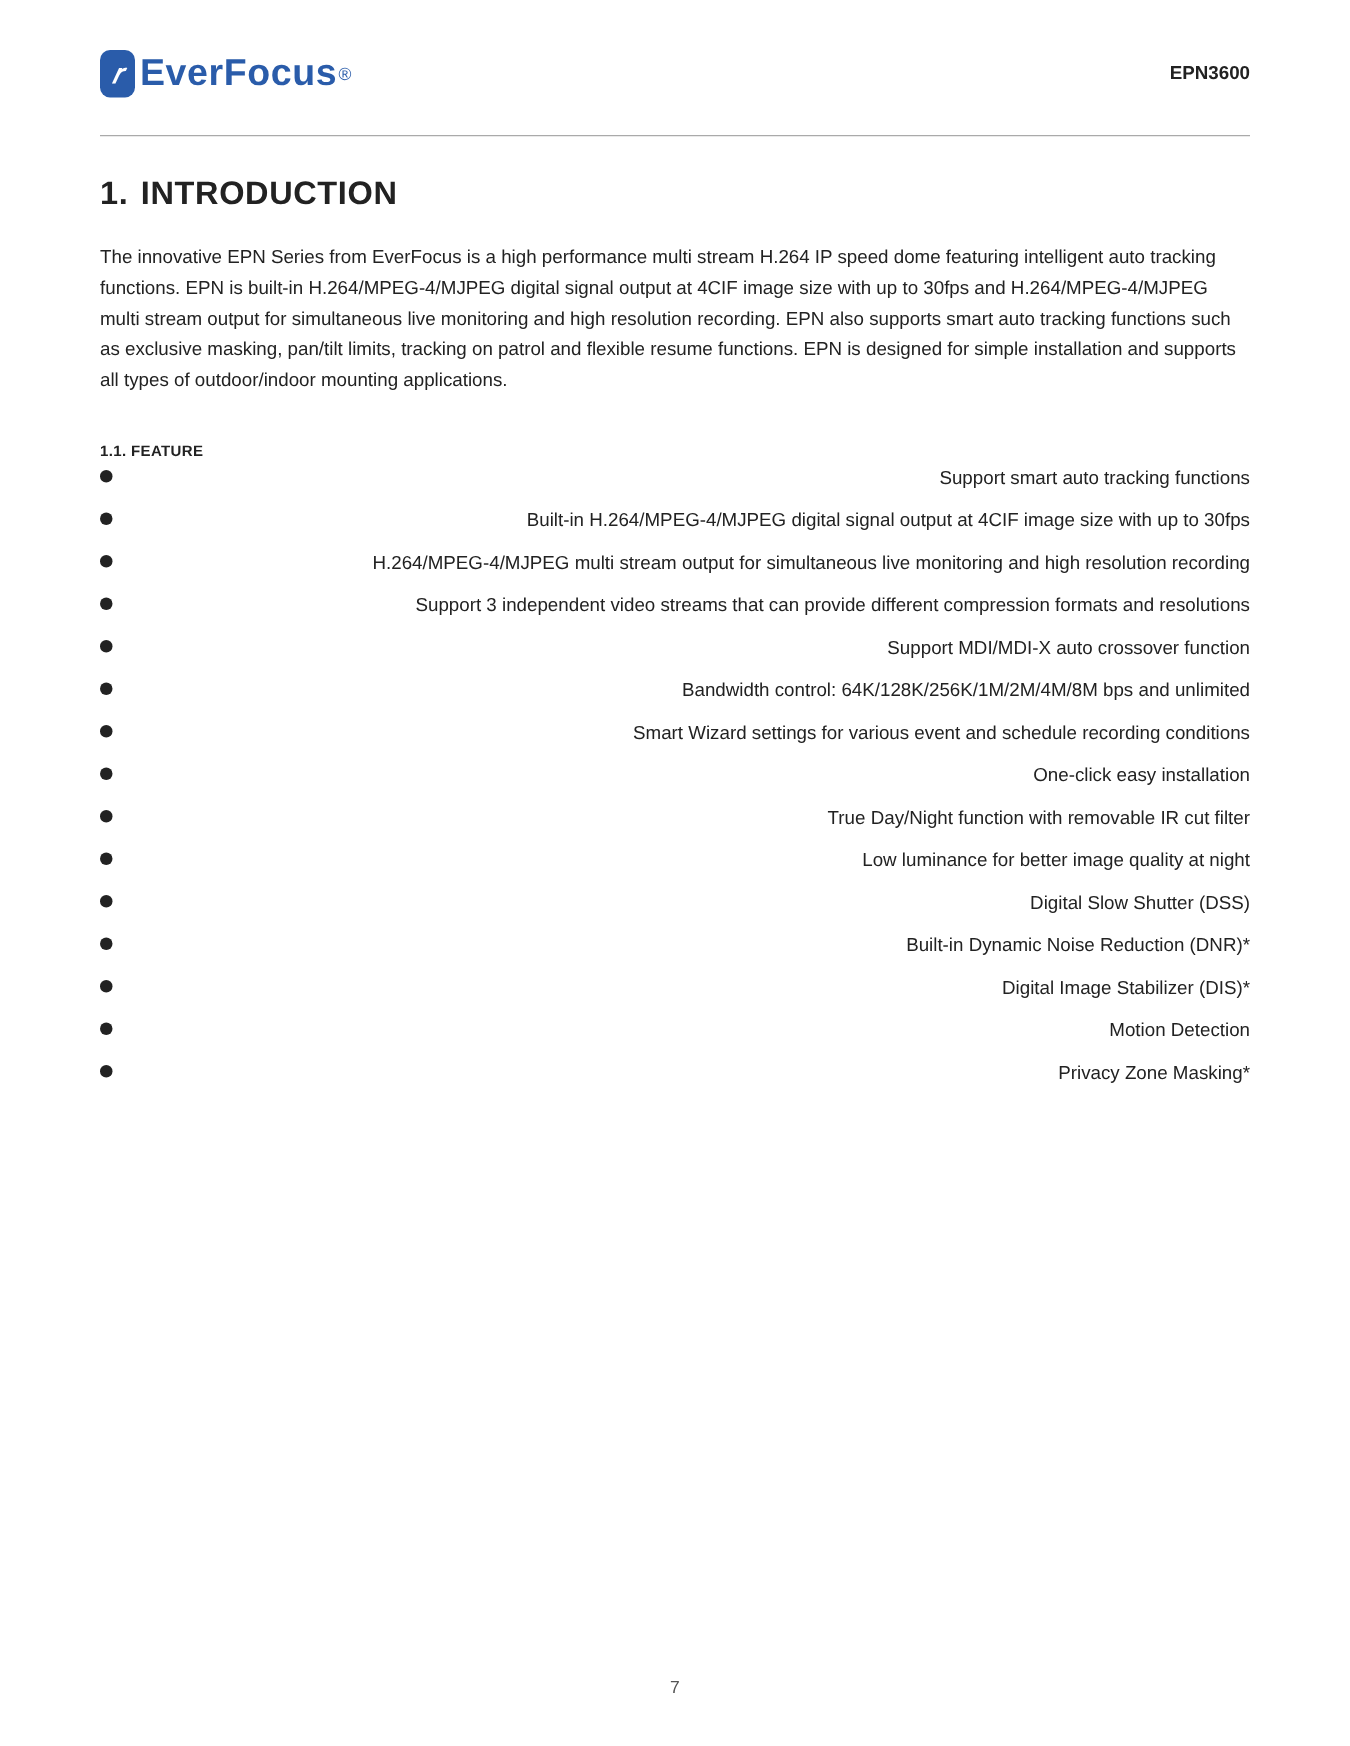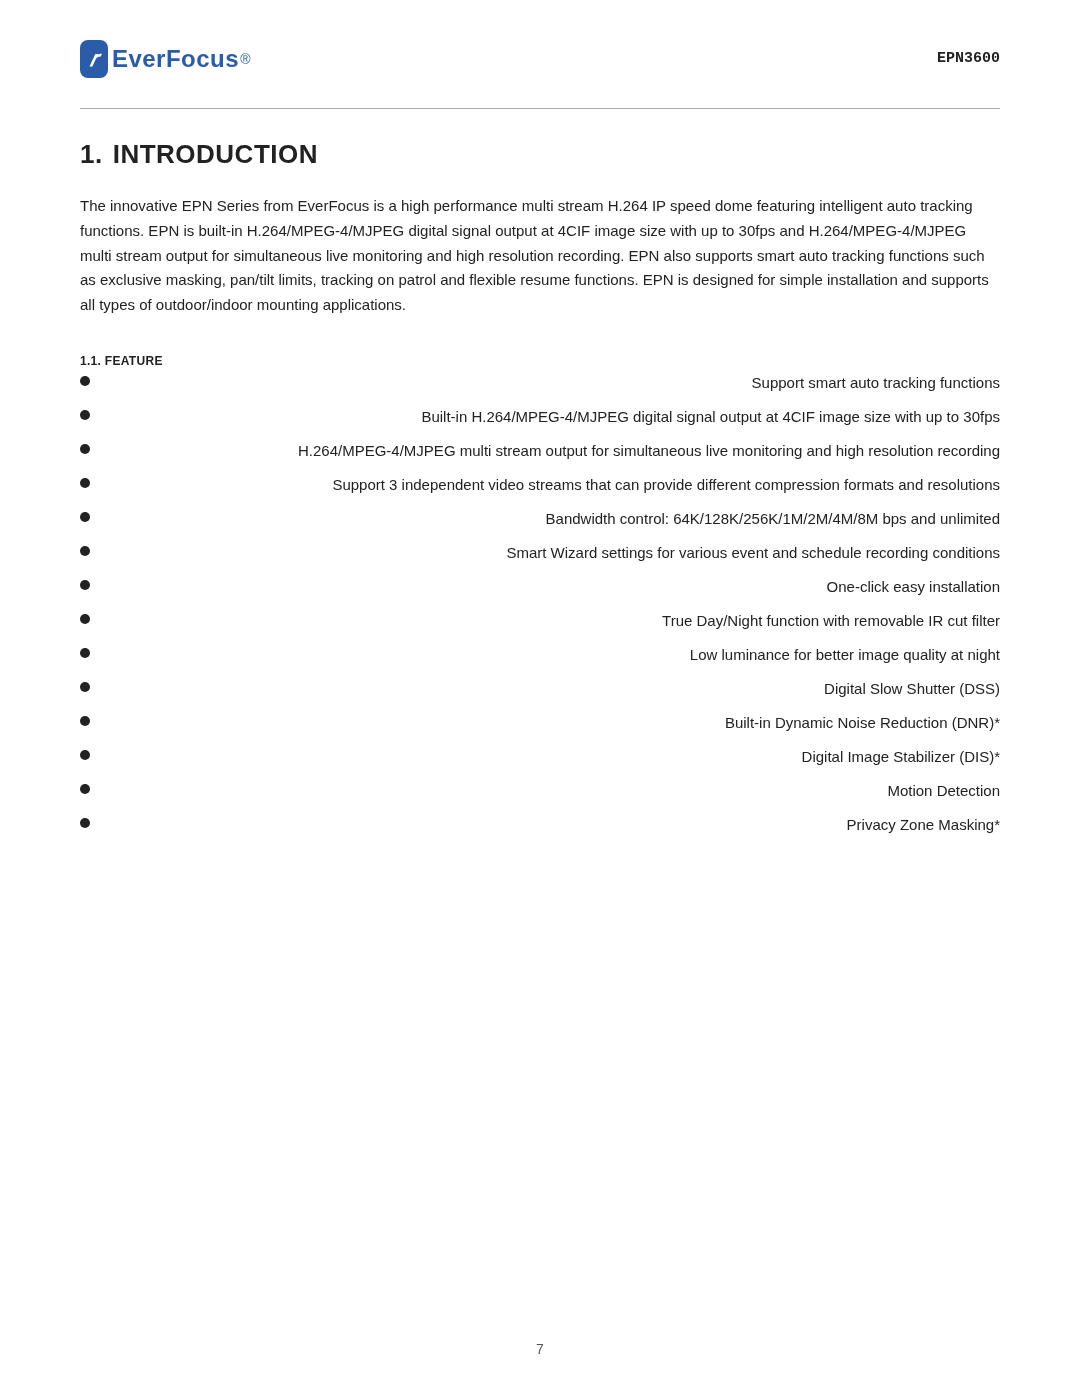--- a/index.html
+++ b/index.html
@@ -48,40 +48,39 @@
     }
 
     .logo-f {
       color: white;
       font-size: 22px;
       font-weight: bold;
       font-style: italic;
     }
 
     .logo-text {
-      font-size: 24px;
+      font-size: 30px;
       font-weight: bold;
       color: #2a5caa;
       letter-spacing: 0.5px;
     }
 
     .logo-registered {
       font-size: 14px;
       color: #2a5caa;
       vertical-align: super;
       margin-left: 1px;
     }
 
     .model-number {
       font-size: 15px;
       font-weight: bold;
       color: #222;
       text-align: right;
       padding-top: 10px;
-      font-family: Liberation Mono, monospace;
     }
 
     
     .header-divider {
       border: none;
       border-top: 1px solid #aaa;
       margin-bottom: 30px;
     }
 
     
@@ -199,20 +198,24 @@
       <li>
         <span class="bullet-dot"></span>
         <span class="item-text">H.264/MPEG-4/MJPEG multi stream output for simultaneous live monitoring and high resolution recording</span>
       </li>
       <li>
         <span class="bullet-dot"></span>
         <span class="item-text">Support 3 independent video streams that can provide different compression formats and resolutions</span>
       </li>
       <li>
         <span class="bullet-dot"></span>
+        <span class="item-text">Support MDI/MDI-X auto crossover function</span>
+      </li>
+      <li>
+        <span class="bullet-dot"></span>
         <span class="item-text">Bandwidth control: 64K/128K/256K/1M/2M/4M/8M bps and unlimited</span>
       </li>
       <li>
         <span class="bullet-dot"></span>
         <span class="item-text">Smart Wizard settings for various event and schedule recording conditions</span>
       </li>
       <li>
         <span class="bullet-dot"></span>
         <span class="item-text">One-click easy installation</span>
       </li>

